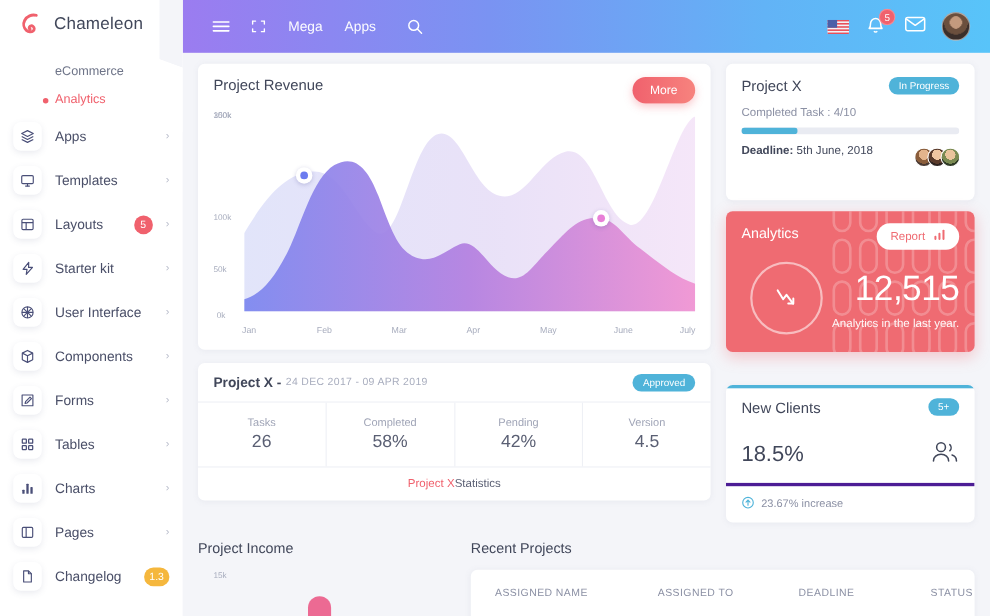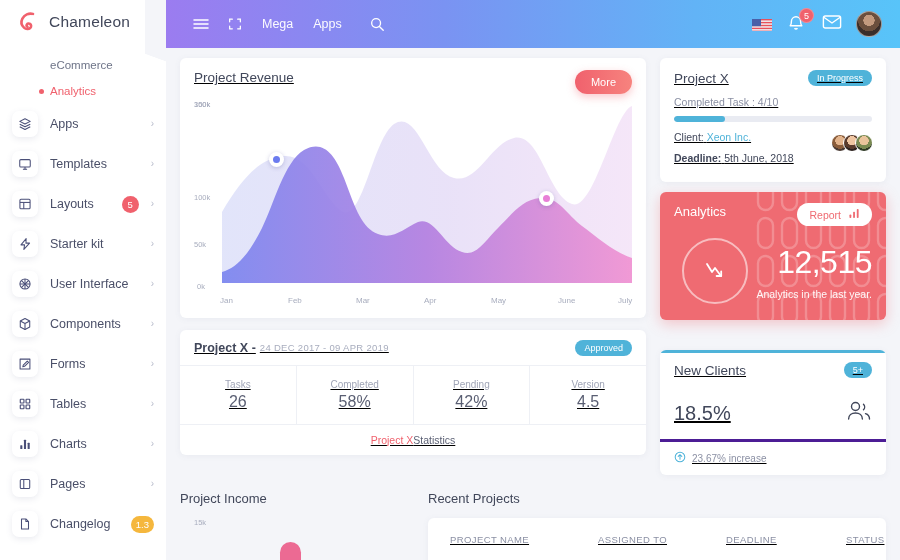--- a/index.html
+++ b/index.html
@@ -73,21 +73,21 @@
   }
   .avatar {
     width:26px;height:26px;border-radius:50%;
     background: radial-gradient(circle at 50% 35%, #c39a7e 0 28%, #6b4f3d 29% 55%, #3a2e2a 56% 100%);
     border:1.5px solid rgba(255,255,255,.5);
   }
 
   
   .main { position:absolute; left:166px; top:48px; width:734px; height:512px; padding:10px 14px 0 14px; overflow:hidden;}
   .row { display:flex; gap:14px; }
-  .card { background:#fff; border-radius:6px; box-shadow:0 1px 6px rgba(100,110,140,.08);text-decoration:underline; }
+  .card { background:#fff; border-radius:6px; box-shadow:0 1px 6px rgba(100,110,140,.08); }
 
   
   .col-left { flex:0 0 466px; }
   .col-right { flex:1; }
   .rev-card { height:260px; padding:12px 14px 0 14px; position:relative; }
   .card-title { font-size:13.5px; color:#41475a; }
   .more-btn {
     position:absolute; right:14px; top:12px; background:linear-gradient(90deg,#f0616d,#f7837e);
     color:#fff; font-size:11px; border:none; border-radius:14px; padding:6px 16px; cursor:pointer;
     box-shadow:0 3px 8px rgba(240,97,109,.35);
@@ -453,24 +453,20 @@
         <section class="card px-card">
           <div style="display:flex;align-items:center;justify-content:space-between">
             <span class="card-title">Project X</span>
             <span class="pill blue">In Progress</span>
           </div>
           <div class="sub-txt">Completed Task : 4/10</div>
           <div class="prog">
               <i style="width:26%"></i>
             </div>
           <div class="kv">
-            <span>Client:</span>
-            <a href="#">Xeon Inc.</a>
-          </div>
-          <div class="kv">
             <b style="font-weight:bold">Deadline:</b>
             <span>5th June, 2018</span>
           </div>
           <div class="faces">
             <span class="face" style="background:radial-gradient(circle at 50% 35%,#e3b48c 0 35%,#8a5d3b 36% 62%,#4a3a33 63% 100%)"></span>
             <span class="face" style="background:radial-gradient(circle at 50% 35%,#f0c6a2 0 35%,#5a3b2c 36% 62%,#2e2320 63% 100%)"></span>
             <span class="face" style="background:radial-gradient(circle at 50% 35%,#eac49c 0 35%,#7a8a52 36% 62%,#2f3a26 63% 100%)"></span>
           </div>
         </section>
 
@@ -561,21 +557,21 @@
           <span class="y-lab" style="left:14px;top:0">15k</span>
           <span class="bar" style="left:100px;height:46px"></span>
           <span class="bar" style="left:132px;height:28px"></span>
         </div>
       </div>
 
       <div class="b-right">
         <div class="b-title">Recent Projects</div>
         <div class="card tbl-card">
           <div class="thead">
-            <span class="th" style="width:148px">PROJECT NAME</span>
+            <span class="th" style="width:148px">ASSIGNED NAME</span>
             <span class="th" style="width:128px">ASSIGNED TO</span>
             <span class="th" style="width:120px">DEADLINE</span>
             <span class="th">STATUS</span>
           </div>
         </div>
       </div>
     </div>
   </main>
 </div>
 

